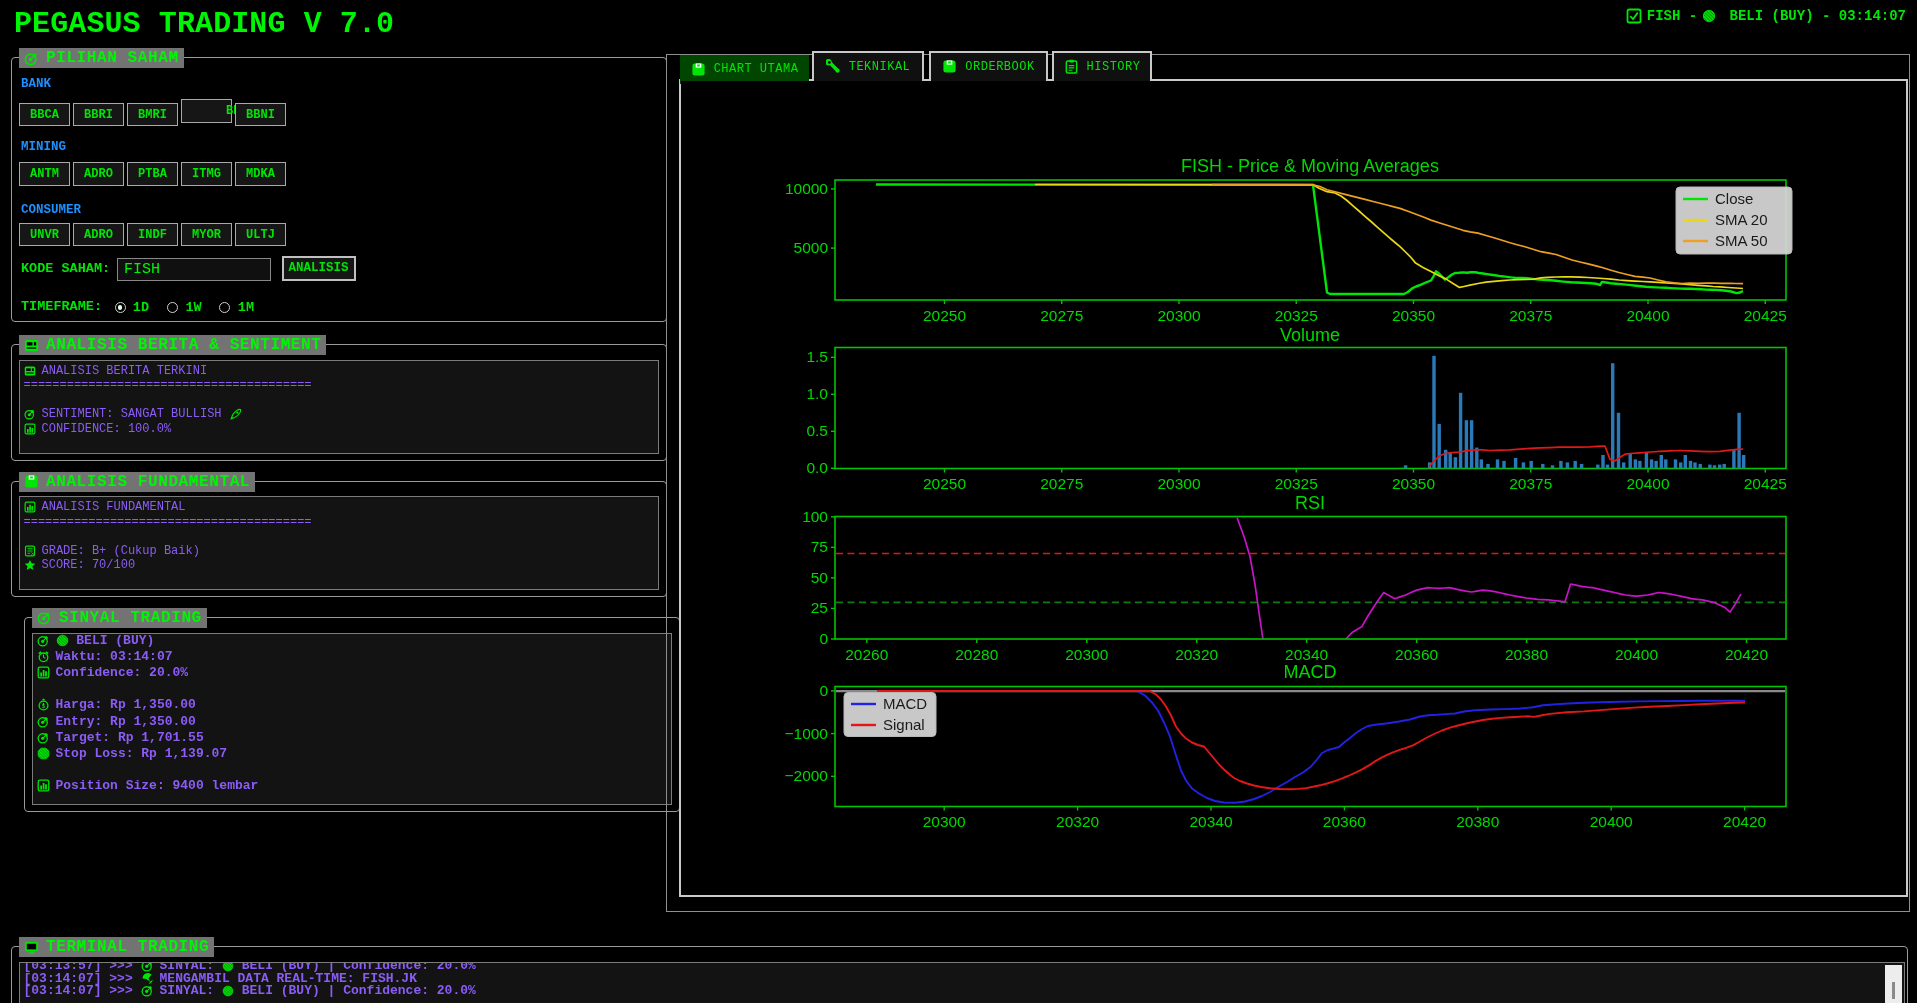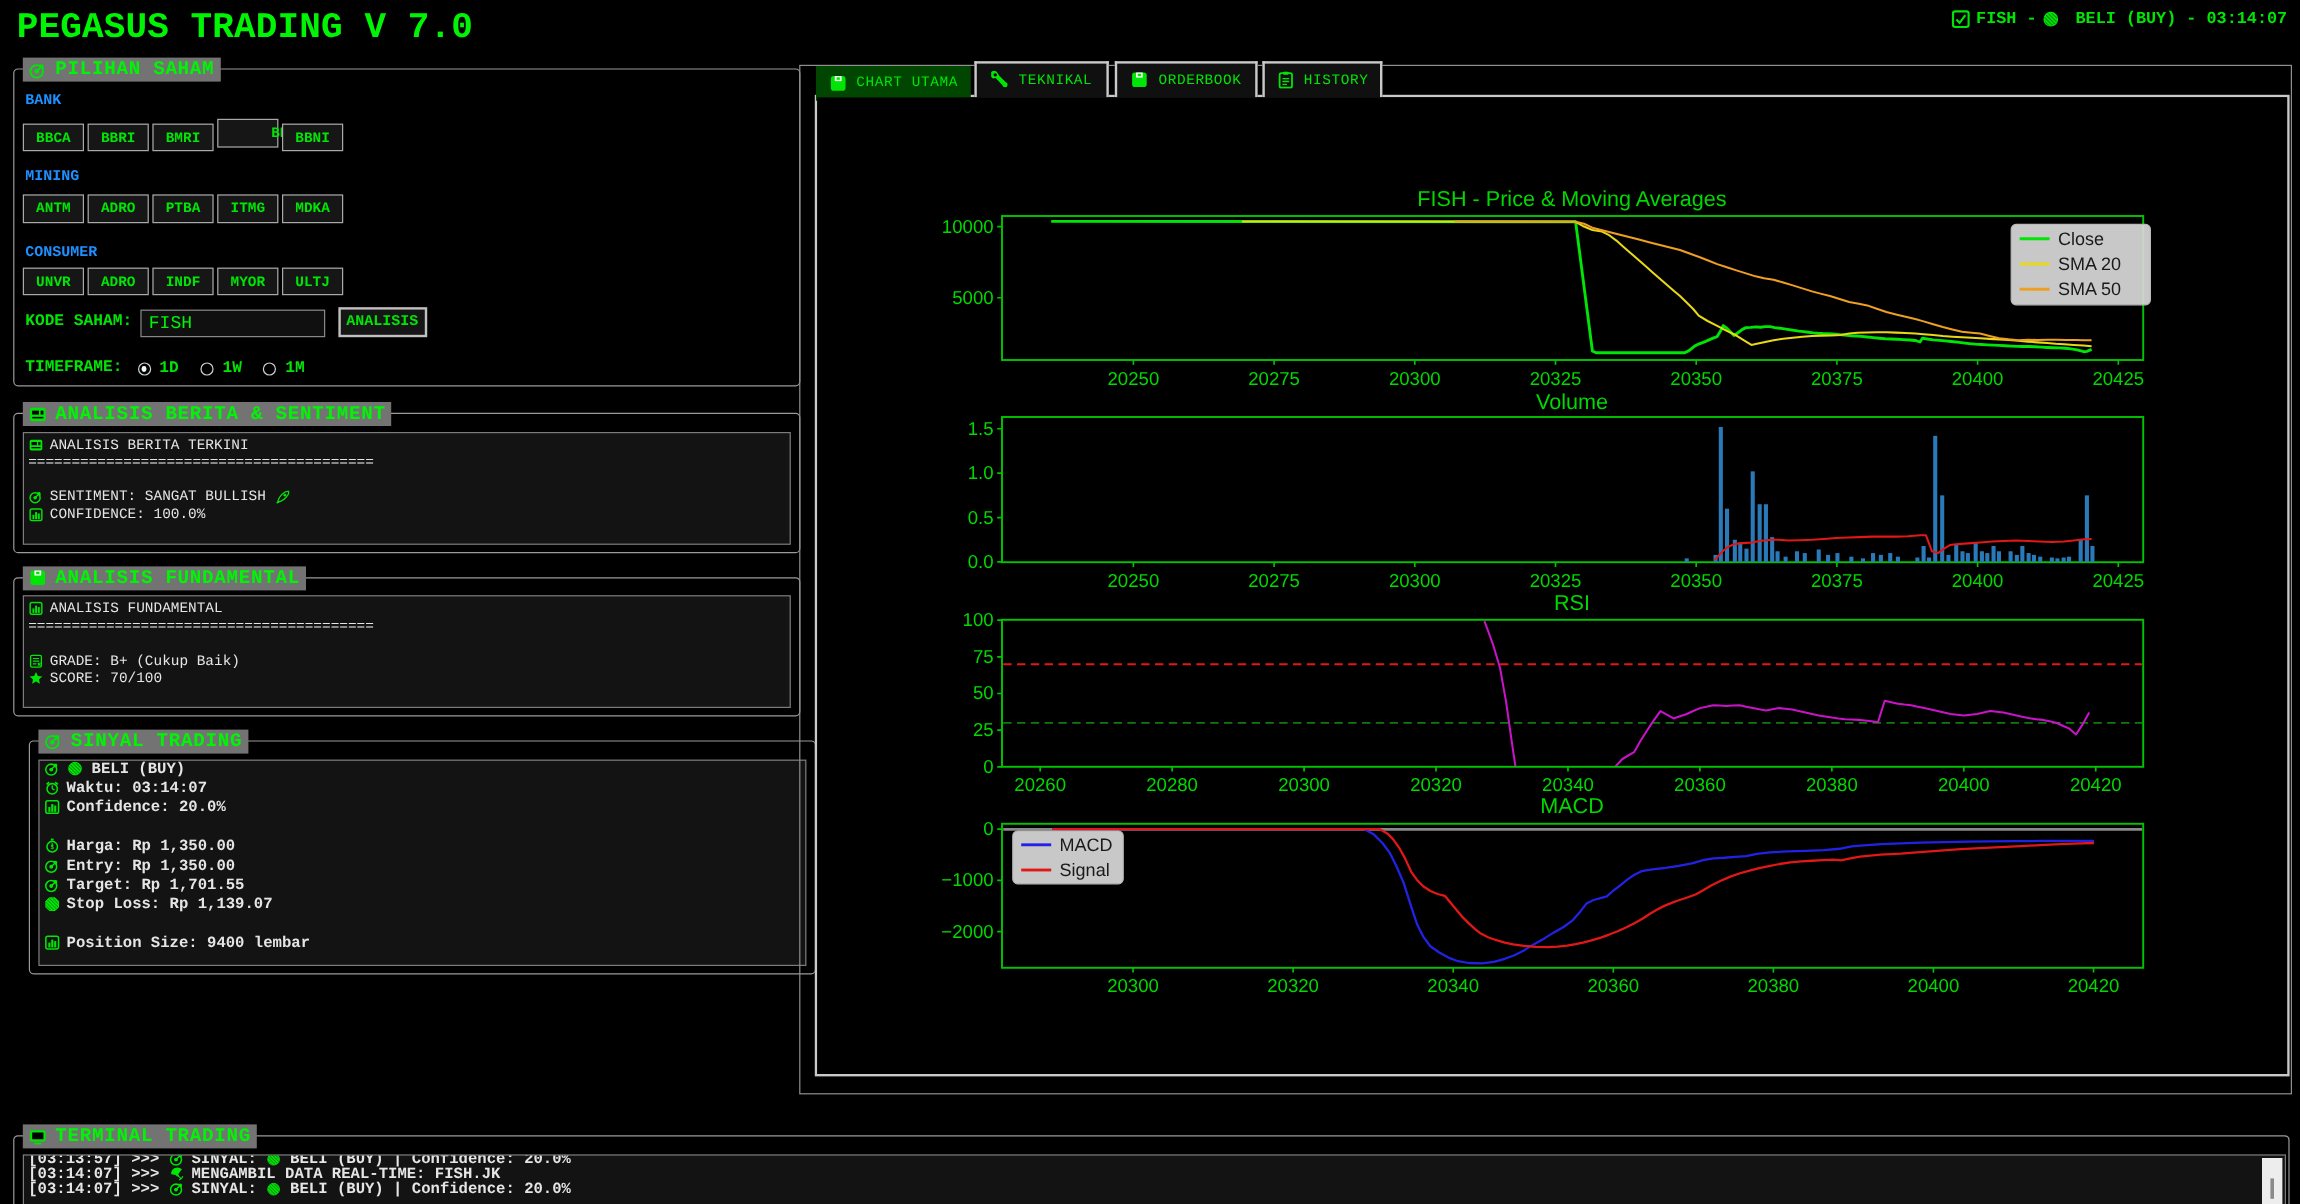--- a/index.html
+++ b/index.html
@@ -14,21 +14,21 @@
   color:#00e505; font-size:12px; font-weight:bold; text-align:center; line-height:22px; }
 .klab { position:absolute; font-size:13.5px; font-weight:bold; color:#00e505; }
 .kinput { position:absolute; width:154px; height:23px; background:#101010; border:1.5px solid #888;
   color:#00f505; font-size:15px; padding-left:6px; line-height:21px; }
 .abtn { position:absolute; width:74px; height:25px; background:#161616; border:2px solid #c0c0c0;
   color:#00e505; font-size:12.5px; font-weight:bold; text-align:center; line-height:21px; }
 .radio { position:absolute; width:11px; height:11px; border-radius:50%; border:1.5px solid #d0d0d0; background:#000; }
 .radio.sel::after { content:""; position:absolute; left:2px; top:2px; width:4.5px; height:4.5px; border-radius:50%; background:#eaffea; }
 .rlab { position:absolute; font-size:13.5px; font-weight:bold; color:#00e505; }
 .tarea { position:absolute; background:#131313; border:1.2px solid #7c7c7c; overflow:hidden; }
-.tl { position:absolute; white-space:pre; color:#e5e5e5; display:flex; align-items:center; }
+.tl { position:absolute; white-space:pre; color:#8b5cf6; display:flex; align-items:center; }
 .t12 { font-size:12px; }
 .t13 { font-size:13px; font-weight:bold; }
 .ticn { display:inline-flex; margin-right:6px; vertical-align:-2px; }
 .ticn2 { display:inline-flex; vertical-align:-2px; }
 .tmono { }
 .sbar { position:absolute; right:2px; top:2px; width:17px; height:50px; background:#ededed; }
 .sthumb { position:absolute; left:7px; top:17px; width:3px; height:17px; background:#8a8a8a; }
 #nbout { position:absolute; left:666px; top:54px; width:1244px; height:858px; border:1px solid #8f8f8f; }
 #nbframe { position:absolute; left:679px; top:78.5px; width:1229px; height:818px; border:2px solid #c9c9c9; background:#000; }
 .tab { position:absolute; left:1px; top:-30px; width:127.5px; height:30px; background:#101010; border:2px solid #c9c9c9; border-bottom:none;

